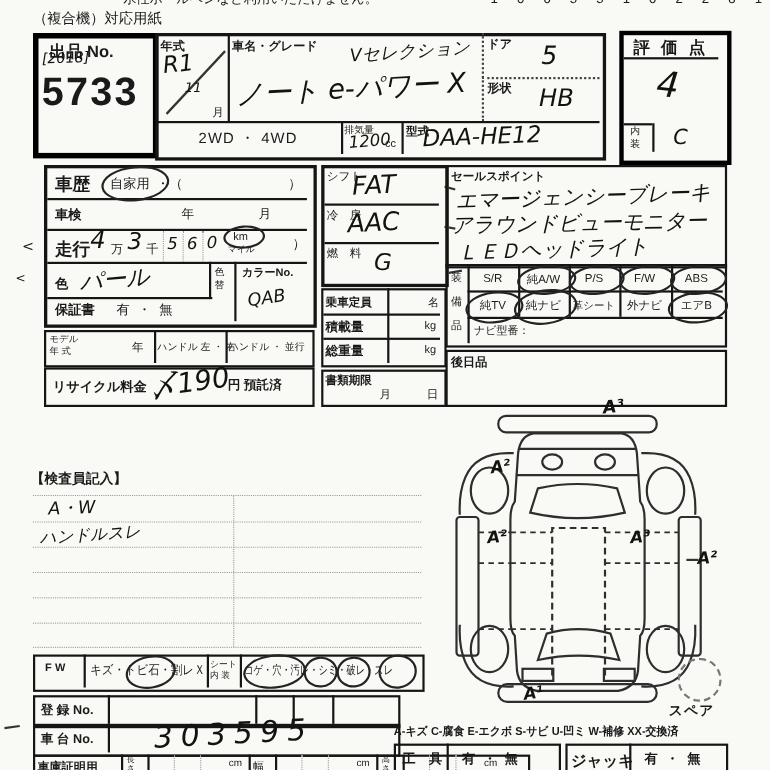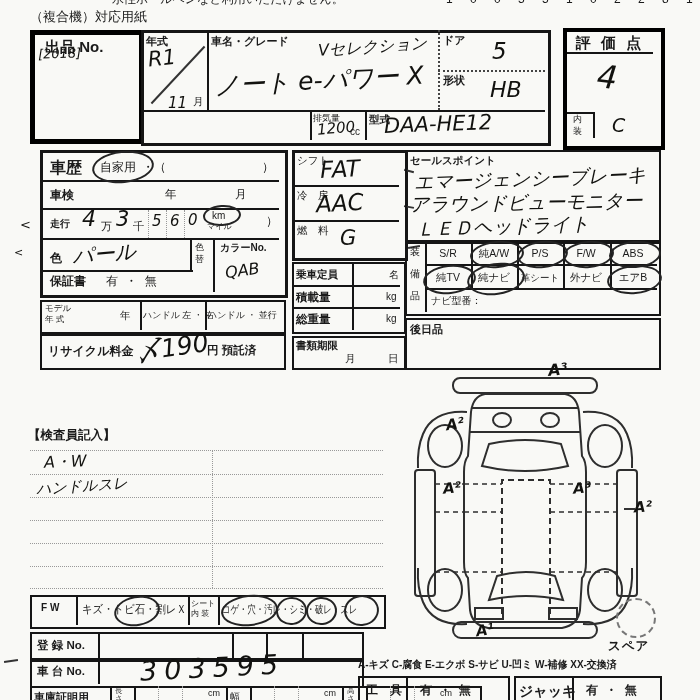--- a/index.html
+++ b/index.html
@@ -24,44 +24,46 @@
 
 <div class="pg">
 
   <div class="a" style="left:112px;top:-9px;font-size:12px">水性ボールペンなど利用いただけません。</div>
   <div class="a" style="left:446px;top:-8px;font-size:12px;letter-spacing:7px">1 0 0 5 5 1 0 2 2 8 1</div>
   <div class="a" style="left:30px;top:8px;font-size:13px">（複合機）対応用紙</div>
 
   <div class="bx b5" style="left:30px;top:30px;width:104px;height:104px;border-color:#000"></div>
   <div class="a b" style="left:45px;top:38px;font-size:15px">出品 No.</div>
   <div class="a hw" style="left:38px;top:46px;font-size:13px;transform:rotate(-2deg)">[2018]</div>
+  <div class="a b c" style="left:38px;top:62px;width:88px;font-size:36px;letter-spacing:2px">5733</div>
 
   <div class="bx b3" style="left:141px;top:30px;width:404px;height:110px"></div>
   <div class="vl" style="left:207px;top:30px;height:80px"></div>
   <div class="vd" style="left:438px;top:30px;height:80px"></div>
   <div class="hd" style="left:438px;top:70px;width:107px"></div>
   <div class="hl" style="left:141px;top:110px;width:404px"></div>
   <div class="vl" style="left:310px;top:110px;height:30px"></div>
   <div class="vl" style="left:365px;top:110px;height:30px"></div>
 
   <div class="a b" style="left:146px;top:34px;font-size:11px">年式</div>
   <div class="a hw" style="left:148px;top:46px;font-size:21px;transform:rotate(-6deg)">R1</div>
   <div class="tick" style="left:139px;top:74px;width:78px;transform:rotate(-47deg)"></div>
-  <div class="a hw" style="left:168px;top:94px;font-size:15px">11</div>
+  <div class="a hw" style="left:168px;top:73px;font-size:12px">11</div>
   <div class="a" style="left:193px;top:95px;font-size:10.5px">月</div>
 
   <div class="a b" style="left:211px;top:34px;font-size:11px">車名・グレード</div>
   <div class="a hw" style="left:318px;top:37px;font-size:16px;transform:rotate(-4deg)">Vセレクション</div>
   <div class="a hw" style="left:214px;top:64px;font-size:25px;transform:rotate(-3deg)">ノート e-パワー X</div>
 
   <div class="a b" style="left:443px;top:33px;font-size:11px">ドア</div>
   <div class="a hw" style="left:492px;top:38px;font-size:23px">5</div>
   <div class="a b" style="left:443px;top:73px;font-size:11px">形状</div>
   <div class="a hw" style="left:490px;top:77px;font-size:22px">HB</div>
 
+  <div class="a c" style="left:141px;top:117px;width:169px;font-size:13.5px;letter-spacing:1px">2WD ・ 4WD</div>
   <div class="a" style="left:313px;top:112px;font-size:9px">排気量</div>
   <div class="a hw" style="left:317px;top:119px;font-size:15px;transform:rotate(-5deg)">1200</div>
   <div class="a" style="left:350px;top:126px;font-size:10px">cc</div>
   <div class="a b" style="left:369px;top:113px;font-size:10.5px">型式</div>
   <div class="a hw" style="left:384px;top:112px;font-size:21px;transform:rotate(-2deg)">DAA-HE12</div>
 
   <div class="bx b4" style="left:563px;top:28px;width:94px;height:114px;border-color:#000"></div>
   <div class="a b c" style="left:567px;top:34px;width:86px;font-size:15px;letter-spacing:3px">評 価 点</div>
   <div class="hl" style="left:567px;top:52px;width:86px"></div>
   <div class="a hw" style="left:597px;top:58px;font-size:32px;transform:rotate(6deg)">4</div>
@@ -81,21 +83,21 @@
   <div class="a b" style="left:50px;top:158px;font-size:16px">車歴</div>
   <div class="a" style="left:100px;top:159px;font-size:12px">自家用</div>
   <div class="hc" style="left:92px;top:151px;width:58px;height:28px;transform:rotate(-6deg)"></div>
   <div class="a" style="left:142px;top:159px;font-size:12px">・（</div>
   <div class="a" style="left:262px;top:159px;font-size:12px">）</div>
 
   <div class="a b" style="left:50px;top:187px;font-size:12px">車検</div>
   <div class="a" style="left:165px;top:187px;font-size:11.5px">年</div>
   <div class="a" style="left:235px;top:187px;font-size:11.5px">月</div>
 
-  <div class="a b" style="left:50px;top:217px;font-size:10px">走行</div>
+  <div class="a b" style="left:50px;top:217px;font-size:16px">走行</div>
   <div class="a hw" style="left:82px;top:206px;font-size:22px">4</div>
   <div class="a" style="left:101px;top:219px;font-size:11px">万</div>
   <div class="a hw" style="left:116px;top:207px;font-size:21px">3</div>
   <div class="a" style="left:133px;top:219px;font-size:11px">千</div>
   <div class="vdot" style="left:148px;top:210px;height:28px"></div>
   <div class="vdot" style="left:166px;top:210px;height:28px"></div>
   <div class="vdot" style="left:184px;top:210px;height:28px"></div>
   <div class="a hw" style="left:152px;top:212px;font-size:15px">5</div>
   <div class="a hw" style="left:170px;top:212px;font-size:15px">6</div>
   <div class="a hw" style="left:188px;top:211px;font-size:15px">0</div>

